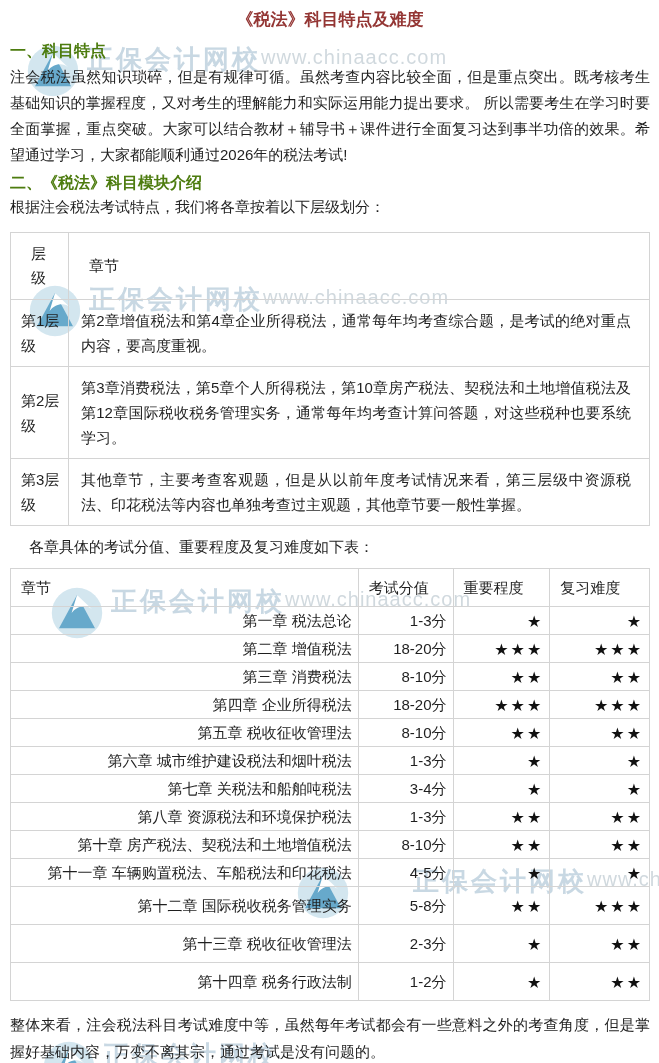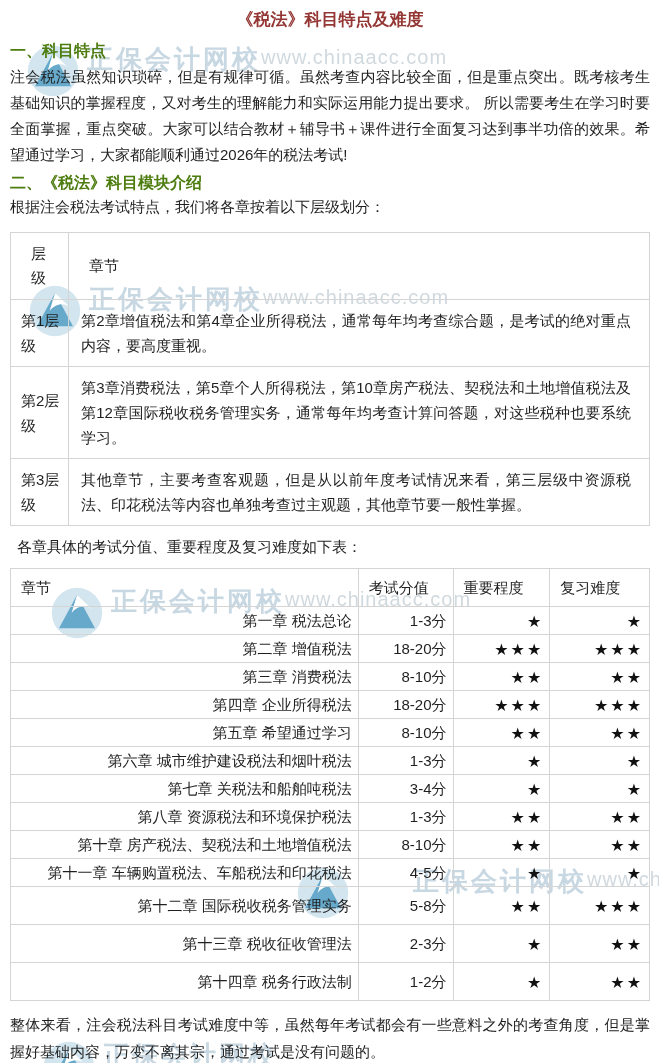--- a/index.html
+++ b/index.html
@@ -23,21 +23,21 @@
   h2.sec-heading {
     font-size: 16px; line-height: 22px; font-weight: bold;
     color: #4d7c0f; margin: 0 0 2px;
   }
   h2.sec-heading.s2 { margin: 0 0 2px; }
   p.body-text {
     font-size: 15px; line-height: 26px; margin: 0 0 4px;
     text-align: justify;
   }
   p.intro-text { font-size: 15px; line-height: 22px; margin: 0 0 14px; }
-  p.score-intro { font-size: 15px; line-height: 22px; margin: 10px 4px 10px; padding-left: 3px; }
+  p.score-intro { font-size: 15px; line-height: 22px; margin: 10px 16px 10px; padding-left: 3px; }
   p.footer-text { font-size: 15px; line-height: 27px; margin: 10px 0 0; text-align: justify; }
 
   table { border-collapse: collapse; width: 640px; background: transparent; }
   table, th, td { border: 1px solid #d4d4d4; }
   th { font-weight: normal; text-align: left; font-size: 15px; }
 
   
   .level-table th { padding: 9px 20px; line-height: 24px; }
   .level-table .col-level { width: 58px; }
   .level-table td { font-size: 15px; line-height: 25px; vertical-align: middle; }
@@ -199,21 +199,21 @@
     <td class="stars">★★</td>
     <td class="stars">★★</td>
   </tr>
           <tr>
     <td>第四章 企业所得税法</td>
     <td>18-20分</td>
     <td class="stars">★★★</td>
     <td class="stars">★★★</td>
   </tr>
           <tr>
-    <td>第五章 希望通过学习</td>
+    <td>第五章 税收征收管理法</td>
     <td>8-10分</td>
     <td class="stars">★★</td>
     <td class="stars">★★</td>
   </tr>
           <tr>
     <td>第六章 城市维护建设税法和烟叶税法</td>
     <td>1-3分</td>
     <td class="stars">★</td>
     <td class="stars">★</td>
   </tr>

